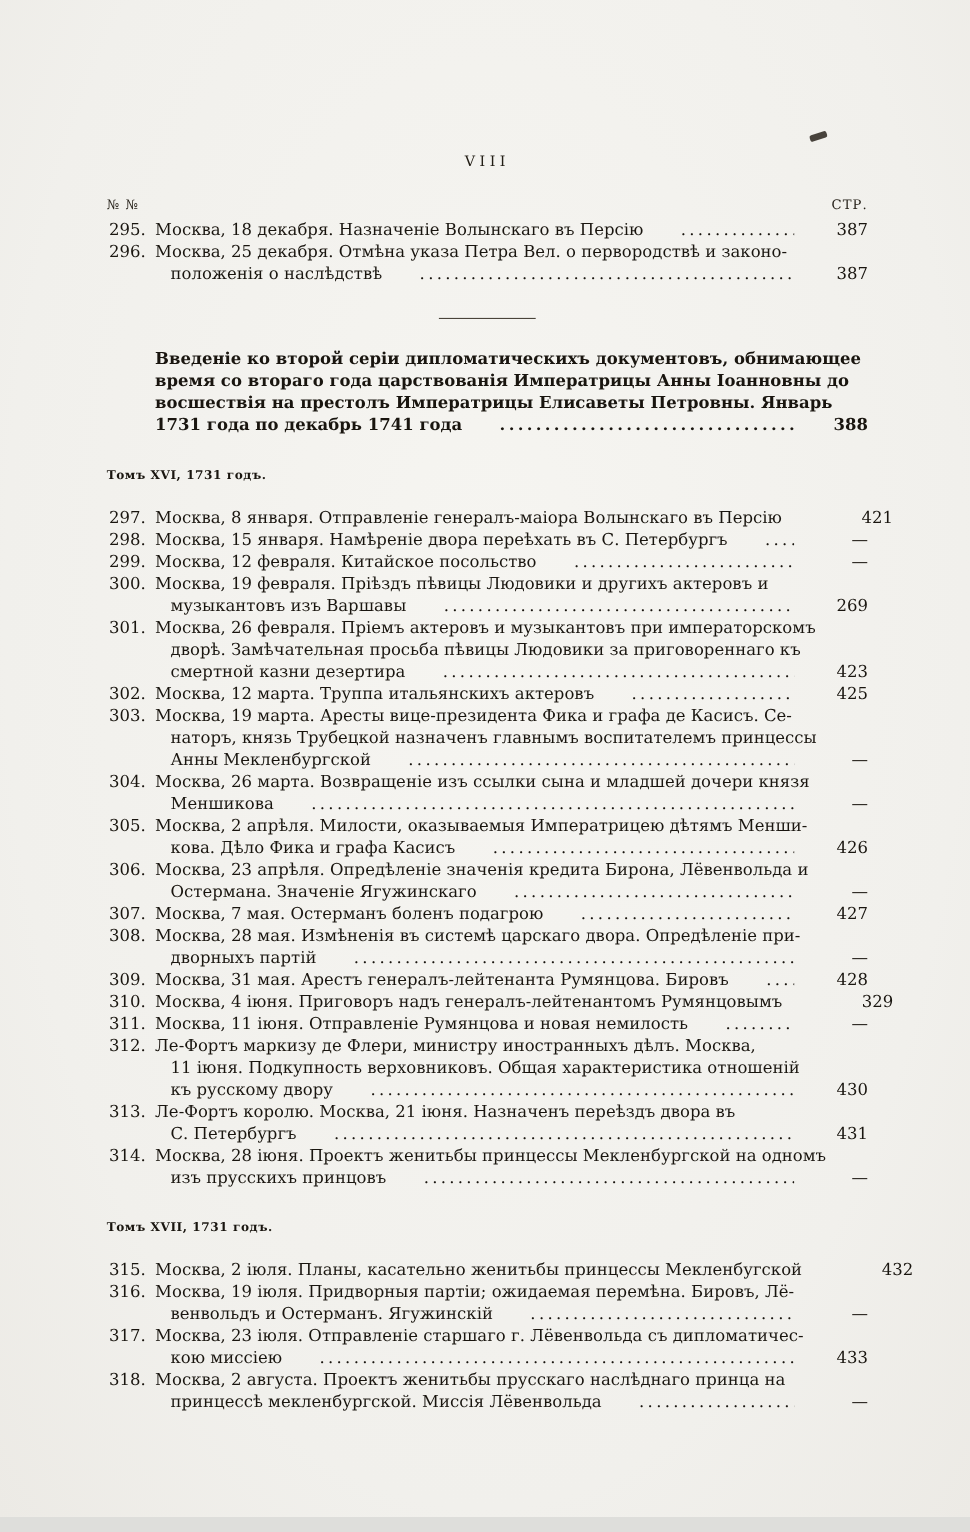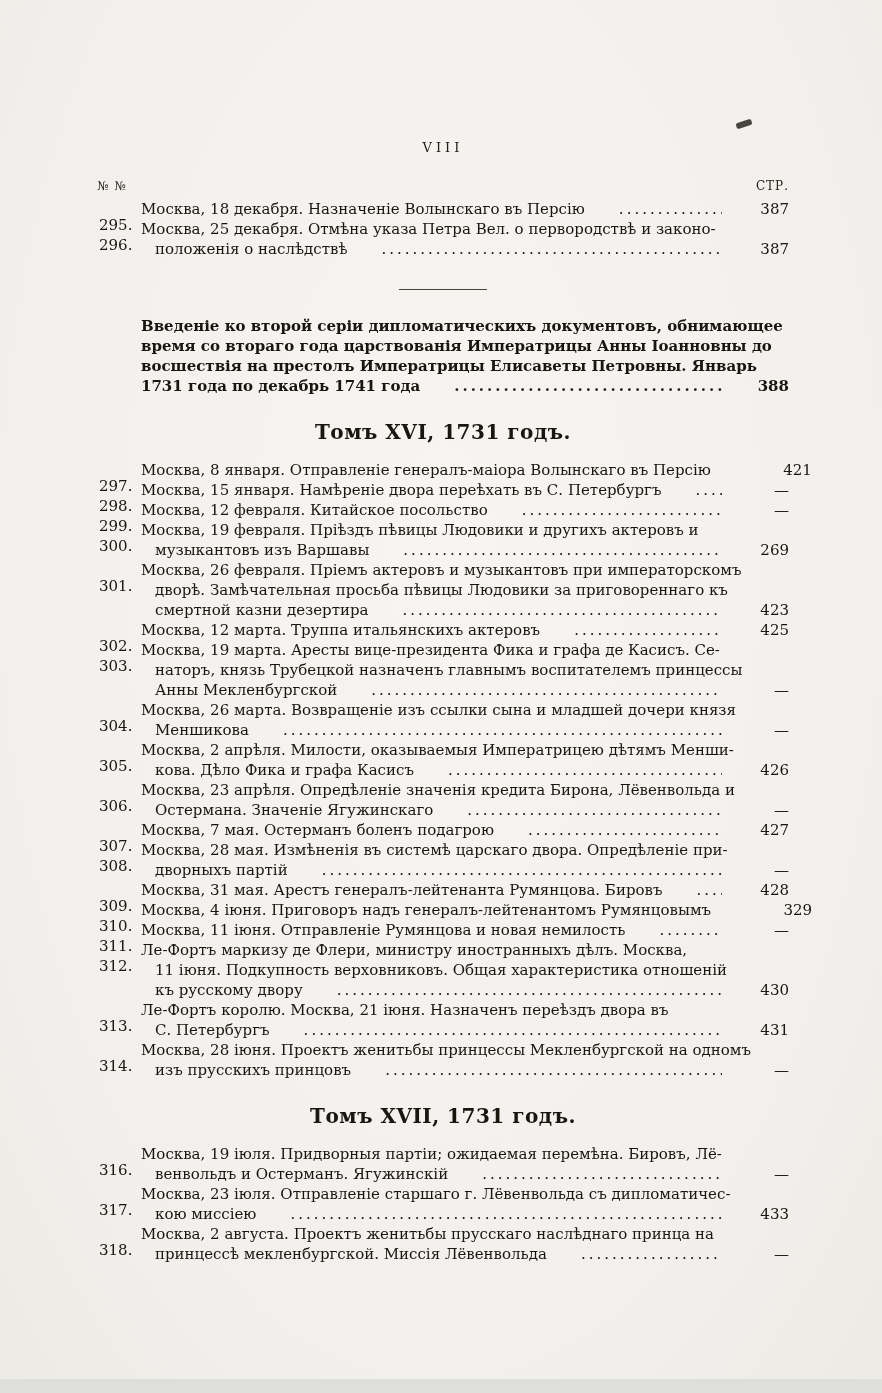--- a/index.html
+++ b/index.html
@@ -31,21 +31,21 @@
   .colheads{
     display:flex;justify-content:space-between;
     font-size:12px;margin-top:24px;margin-bottom:6px;
     color:#221d15;
   }
   .colheads .left{letter-spacing:1px;}
   .colheads .right{letter-spacing:1px;}
   .toc{font-size:15px;line-height:20px;}
   .entry{position:relative;padding-left:44px;}
   .entry .num{
-    position:absolute;left:2px;top:16px;width:40px;
+    position:absolute;left:2px;top:0;width:40px;
   }
   .line{white-space:nowrap;}
   .line.cont{padding-left:14px;}
   .line.last{display:flex;align-items:flex-end;white-space:normal;gap:29px;}
   .line.last .txt{flex:none;white-space:nowrap;}
   .leader{
     flex:1 1 auto;overflow:hidden;white-space:nowrap;
     margin:0 4px 0 5px;color:#19150f;
   }
   .leader::after{
@@ -53,21 +53,21 @@
     letter-spacing:3px;
   }
   .pg{flex:none;width:34px;text-align:right;}
   .paragraph{margin-top:6px;font-weight:bold;}
   .paragraph .line.cont{padding-left:0;}
   .rule{
     width:88px;height:1px;background:#4a443a;
     margin:30px auto 26px auto;
   }
   .heading{
-    text-align:center;font-weight:bold;font-size:20px;
+    text-align:left;font-weight:bold;font-size:11px;
     margin:26px 0 18px 0;letter-spacing:.5px;
   }
 </style>
 </head>
 <body>
 
 <div class="page">
   <div class="ink-mark"></div>
   <div class="content">
     <div class="folio">VIII</div>
@@ -257,20 +257,28 @@
           <span class="num">314.</span>
           <div class="line"><span class="txt">Москва, 28 іюня. Проектъ женитьбы принцессы Мекленбургской на одномъ</span></div>
           <div class="line cont last">
             <span class="txt">изъ прусскихъ принцовъ</span>
             <span class="leader"></span>
             <span class="pg">—</span>
           </div>
         </div>
         <div class="heading">Томъ XVII, 1731 годъ.</div>
         <div class="entry">
+          <span class="num">315.</span>
+          <div class="line last">
+            <span class="txt">Москва, 2 іюля. Планы, касательно женитьбы принцессы Мекленбугской</span>
+            <span class="leader"></span>
+            <span class="pg">432</span>
+          </div>
+        </div>
+        <div class="entry">
           <span class="num">316.</span>
           <div class="line"><span class="txt">Москва, 19 іюля. Придворныя партіи; ожидаемая перемѣна. Бировъ, Лё-</span></div>
           <div class="line cont last">
             <span class="txt">венвольдъ и Остерманъ. Ягужинскій</span>
             <span class="leader"></span>
             <span class="pg">—</span>
           </div>
         </div>
         <div class="entry">
           <span class="num">317.</span>

